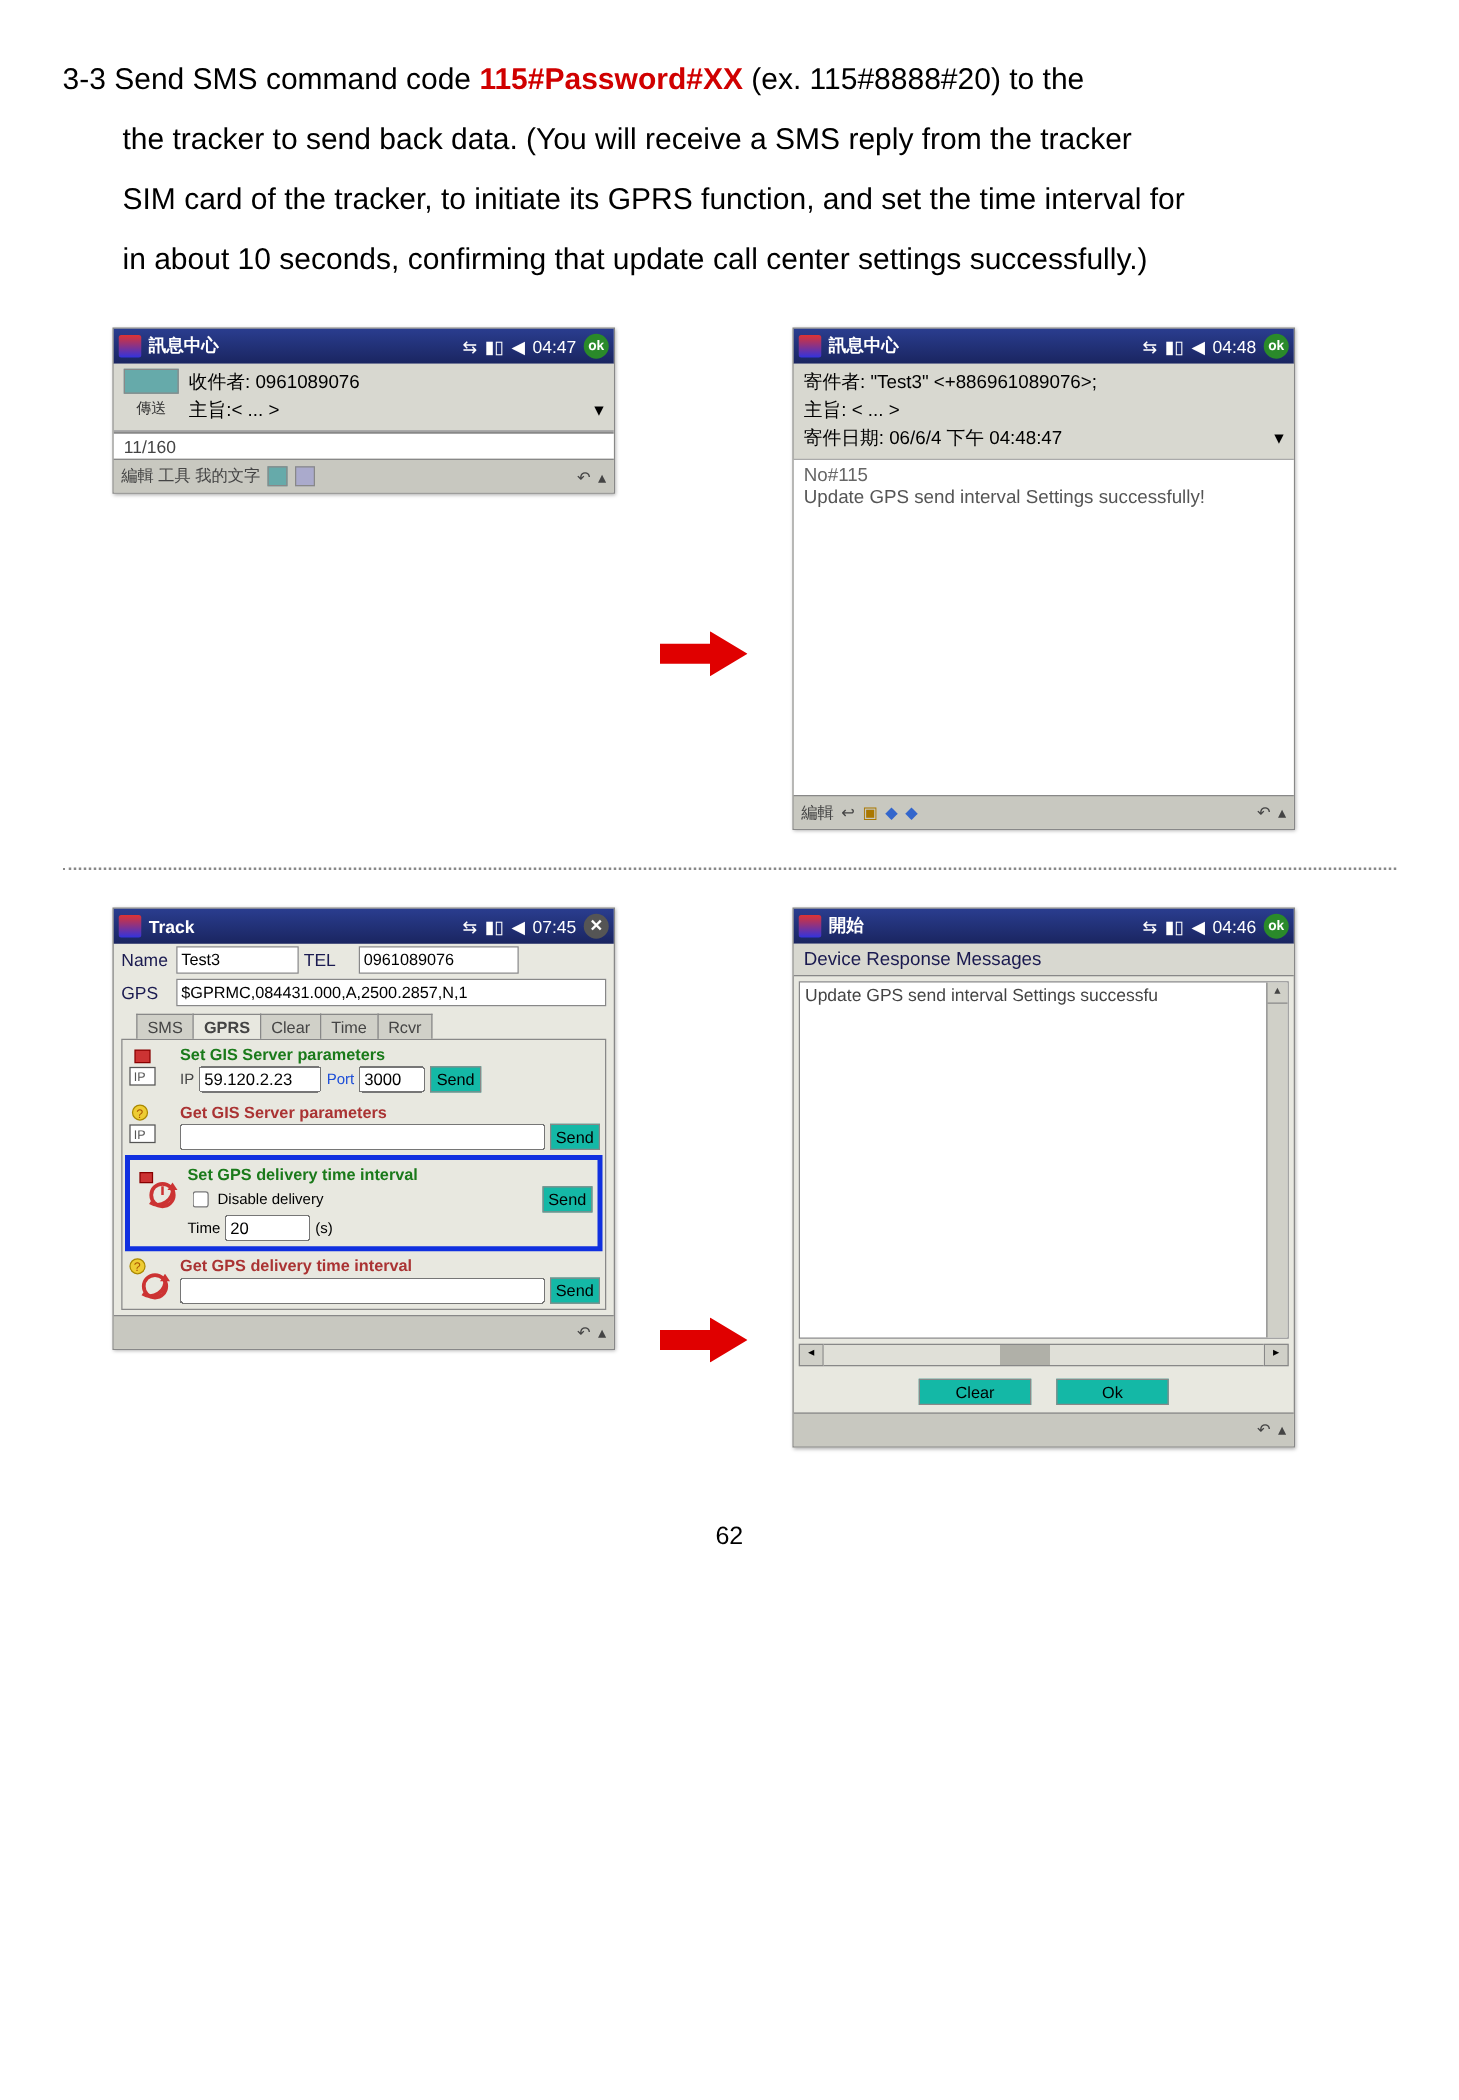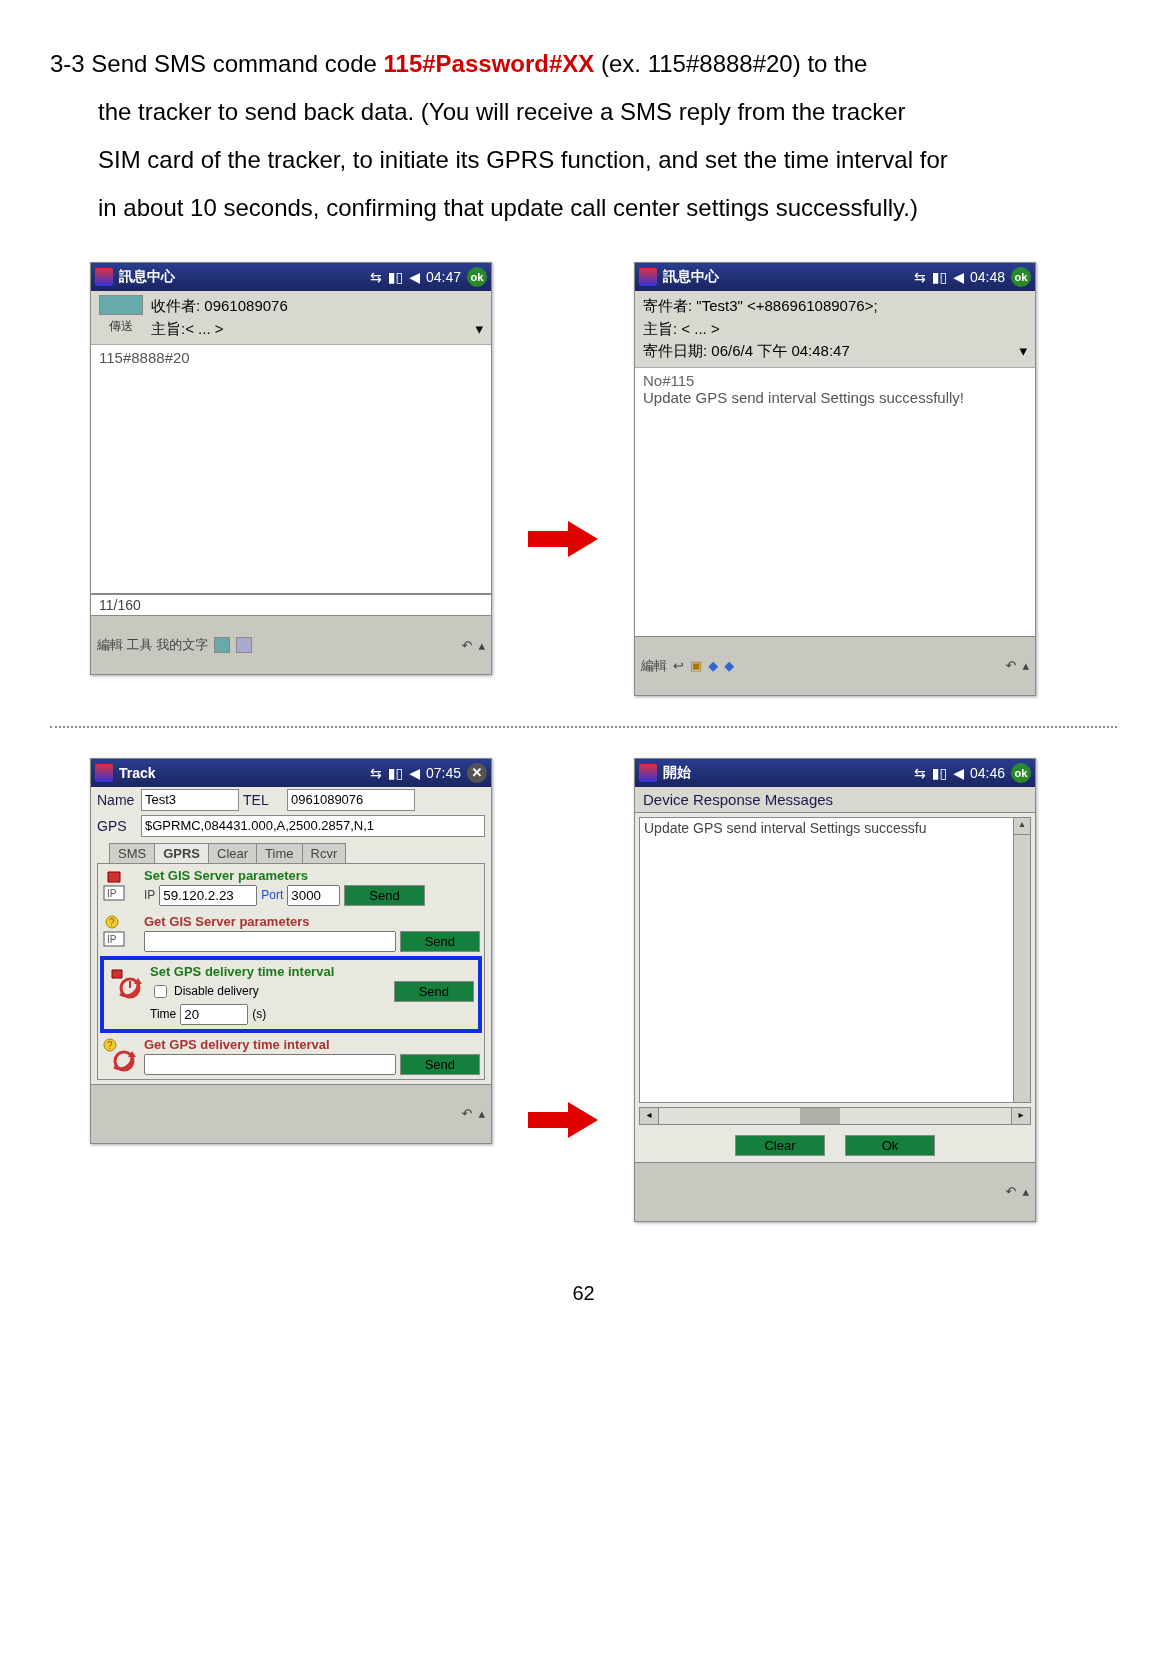--- a/index.html
+++ b/index.html
@@ -107,21 +107,21 @@
     font-size: 14px;
     color: #444;
     background: #fff;
   }
   .bottombar {
     background: #c8c8c0;
     border-top: 1px solid #888;
     height: 26px;
     display: flex;
     align-items: center;
-    padding: 16px 6px;
+    padding: 0 6px;
     gap: 6px;
     font-size: 13px;
     color: #444;
   }
   .bottombar .grow { flex: 1; }
   .arrow {
     align-self: center;
     margin-top: 120px;
   }
   .arrow svg { display: block; }
@@ -180,22 +180,22 @@
   .group .body { flex: 1; }
   .group .gtitle {
     color: #1a7a1a;
     font-size: 13px;
     font-weight: bold;
     margin-bottom: 2px;
   }
   .group .gtitle.red { color: #a33; }
   .btn {
     border: 1px solid #888;
-    background: #15803d;
-    padding: 2px 24px;
+    background: #14b8a6;
+    padding: 2px 4px;
     font-size: 13px;
   }
   .highlight-box {
     border: 4px solid #1030e0;
     margin: 0 2px 0 2px;
   }
 
   .responses {
     background: #d8d8d0;
     padding: 4px 8px;
@@ -291,23 +291,20 @@
         <div>
           <span>收件者:</span>
           <span>0961089076</span>
         </div>
         <div style="display:flex; align-items:center;">
           <span>主旨:</span>
           <span style="flex:1">&lt; ... &gt;</span>
           <span>▾</span>
         </div>
       </div>
-    </div>
-    <div class="msg-body">
-      <span>115#8888#20</span>
     </div>
     <div class="msg-count">11/160</div>
     <div class="bottombar">
       <span>編輯 工具 我的文字</span>
       <span class="small-icon" style="background:#6aa;border:1px solid #888;"></span>
       <span class="small-icon" style="background:#aac;border:1px solid #888;"></span>
       <div class="grow"></div>
       <span>↶</span>
       <span>▴</span>
     </div>

